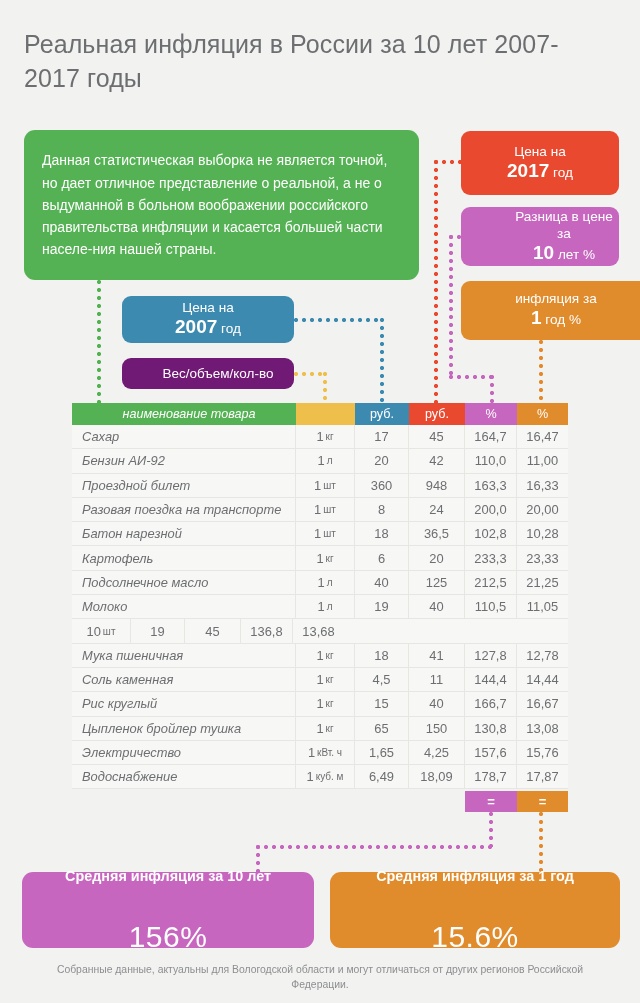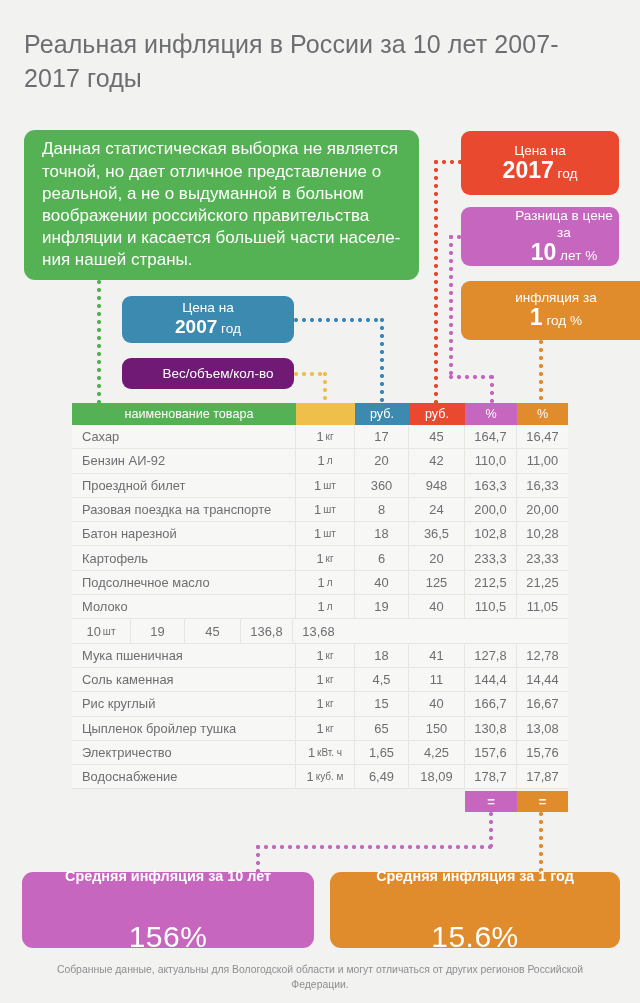--- a/index.html
+++ b/index.html
@@ -40,21 +40,21 @@
     justify-content: center;
     text-align: center;
   }
 
   .green-note {
     left: 24px; top: 130px; width: 395px; height: 150px;
     background: #55b254;
     align-items: flex-start;
     justify-content: center;
     padding: 0 18px;
-    font-size: 17px;
+    font-size: 14px;
     line-height: 22.2px;
     border-radius: 11px;
     text-align: left;
   }
 
   .box-2017 {
     left: 461px; top: 131px; width: 158px; height: 64px;
     background: #e8492f;
   }
   .box-diff {
@@ -72,21 +72,21 @@
   }
   .box-weight {
     left: 122px; top: 358px; width: 172px; height: 31px;
     background: #701a75;
     font-size: 13.5px;
     padding-left: 20px;
   }
 
   .line1 { font-size: 13.6px; line-height: 17px; }
   .line2 { font-size: 13.6px; line-height: 22px; }
-  .line2 .big { font-size: 23px; font-weight: bold; }
+  .line2 .big { font-size: 19px; font-weight: bold; }
   .line2 .bigger { font-size: 19px; font-weight: bold; }
   .box-weight .line1 { font-size: 13.5px; }
 
   
   .dot-v, .dot-h {
     position: absolute;
   }
   .dot-v {
     width: 4px;
     background-image: radial-gradient(circle at 2px 2px, currentColor 2px, transparent 2.2px);
@@ -112,21 +112,21 @@
     color: #fff;
     font-size: 12.6px;
     display: flex; align-items: center; justify-content: center;
     height: 22px;
   }
   .tc {
     display: flex; align-items: center;
     font-size: 12.9px;
     color: #6d6e71;
   }
-  .c-name  { width: 224px; padding-left: 10px; justify-content: flex-start; }
+  .c-name  { width: 224px; padding-left: 10px; justify-content: flex-start; font-style: italic; }
   .c-unit  { width: 59px; justify-content: center; }
   .c-p2007 { width: 54px; justify-content: center; }
   .c-p2017 { width: 56px; justify-content: center; }
   .c-diff  { width: 52px; justify-content: center; }
   .c-infl  { width: 51px; justify-content: center; }
 
   .thead .c-name  { background: #55b254; }
   .thead .c-unit  { background: #eec04b; }
   .thead .c-p2007 { background: #3d8ab0; }
   .thead .c-p2017 { background: #e8492f; }

